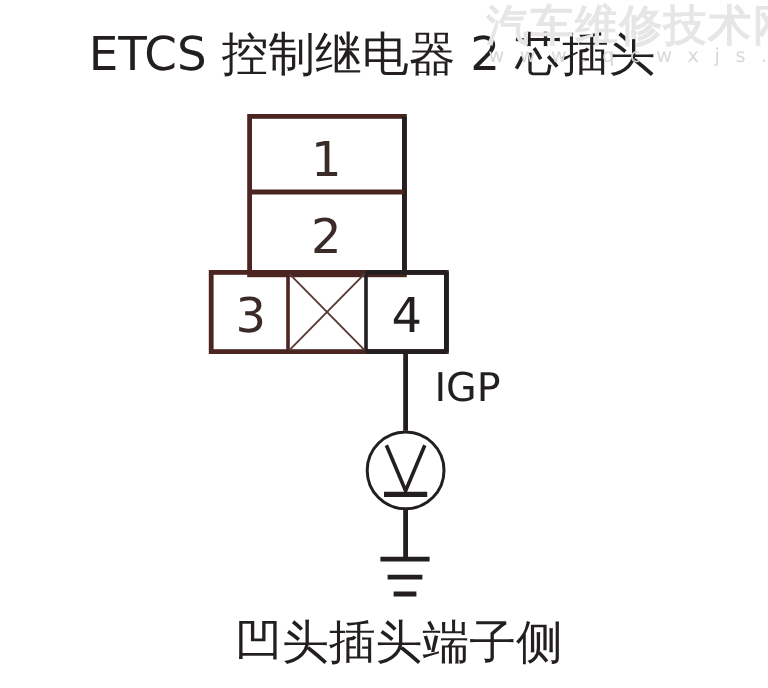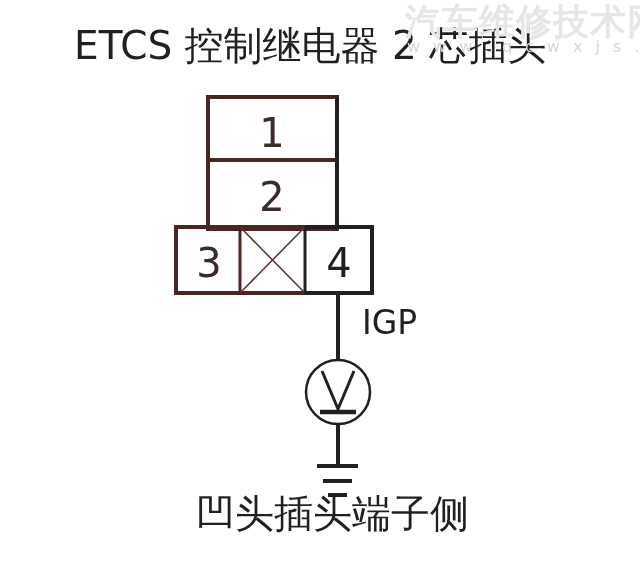--- a/index.html
+++ b/index.html
@@ -6,21 +6,21 @@
     body { width: 640px; height: 573px; position: relative; overflow: hidden;
            font-family: "DejaVu Sans", "Liberation Sans", sans-serif; color: #231f20; }
     .title { position: absolute; left: 74px; top: 22px; font-size: 39px; line-height: 48px;
              white-space: nowrap; letter-spacing: 0px; color: #231f20; }
     .watermark { position: absolute; left: 405px; top: 2px; color: #e6e6e6; white-space: nowrap; }
     .watermark .wm-cn { font-size: 36px; font-weight: bold; line-height: 40px; letter-spacing: 1px; }
     .watermark .wm-url { font-size: 16px; letter-spacing: 13px; line-height: 18px; margin-top: -4px; padding-left: 2px; color: #d8d8d8; }
     svg.diagram { position: absolute; left: 0; top: 0; }
     .pin-label { font-family: "DejaVu Sans", "Liberation Sans", sans-serif; font-size: 40px; fill: #3a2a28; }
     .sig-label { font-family: "DejaVu Sans", "Liberation Sans", sans-serif; font-size: 33px; fill: #231f20; }
-    .footer { position: absolute; left: 196px; top: 488px; font-size: 39px; line-height: 52px;
+    .footer { position: absolute; left: 196px; top: 510px; font-size: 39px; line-height: 52px;
               white-space: nowrap; color: #231f20; }
   </style>
 </head>
 <body>
 
 <div class="title">ETCS 控制继电器 2 芯插头</div>
 
 <div class="watermark">
   <div class="wm-cn">汽车维修技术网</div>
   <div class="wm-url">www.qcwxjs.com</div>

